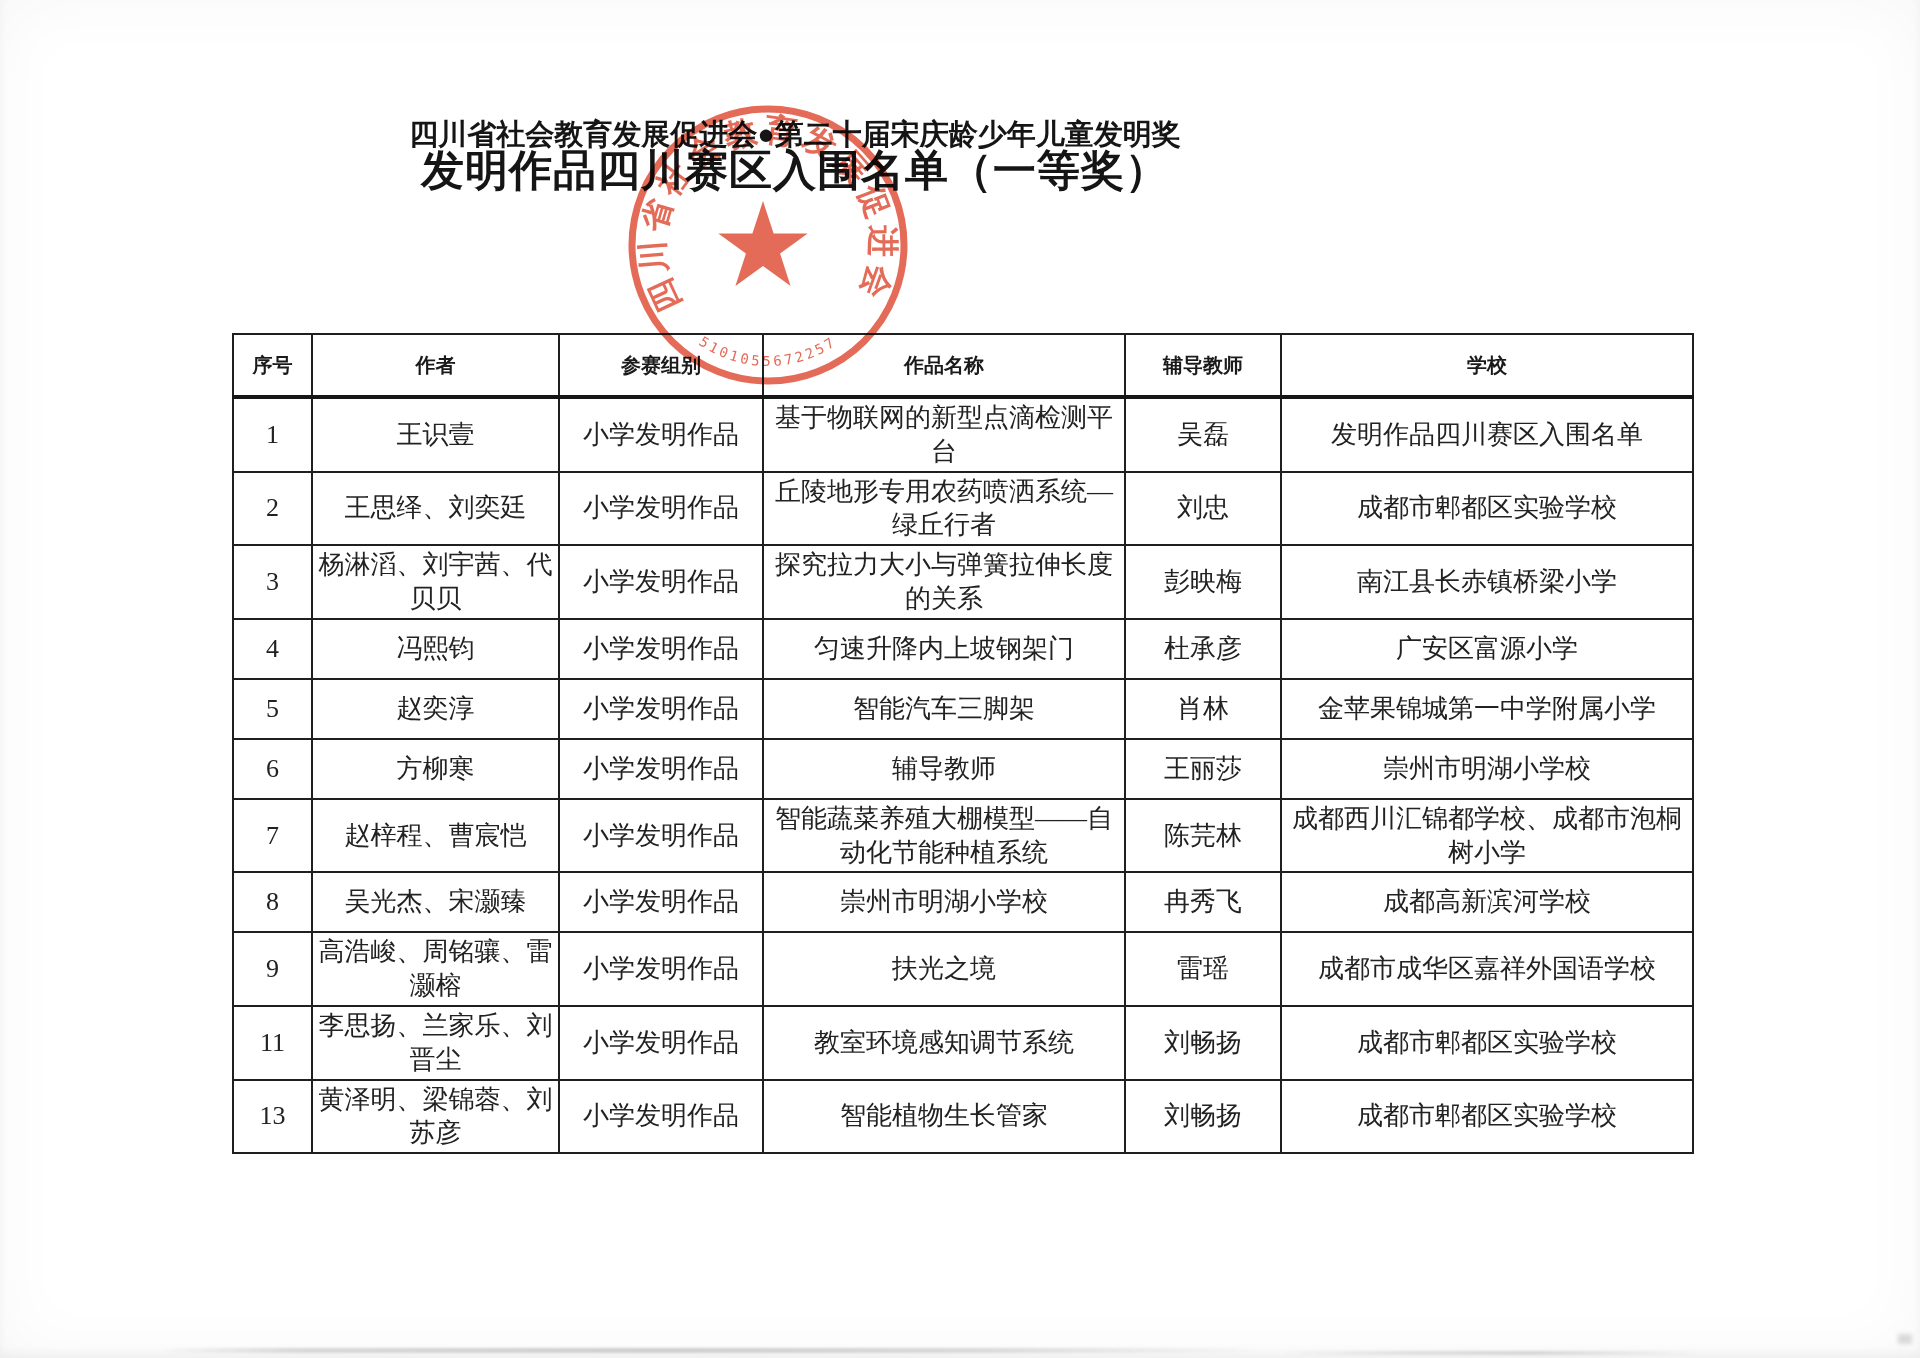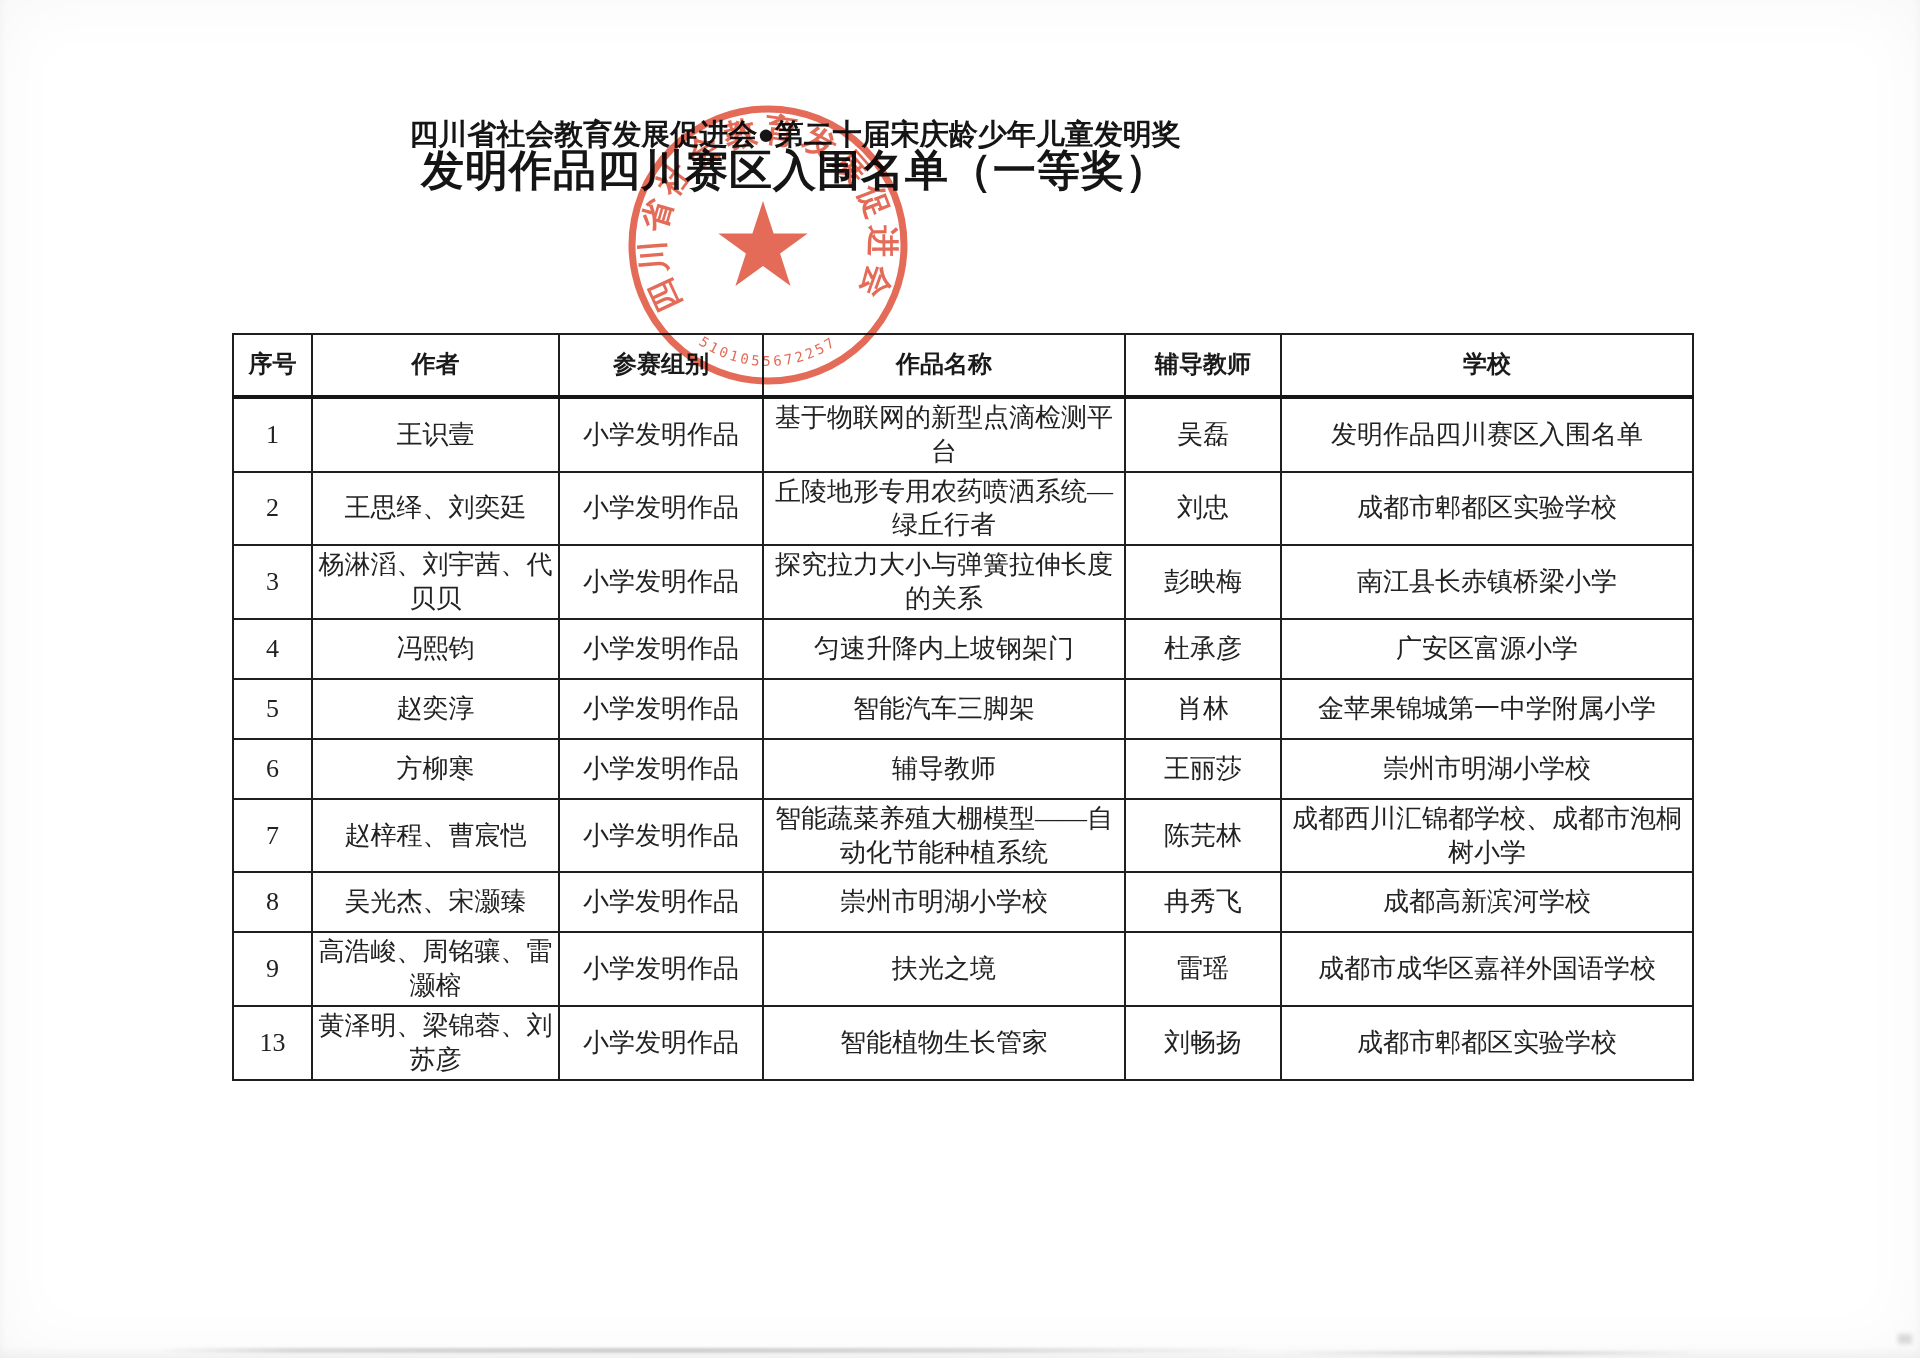--- a/index.html
+++ b/index.html
@@ -69,21 +69,21 @@
   table.results th, table.results td {
     border: 2px solid #1f1f1f;
     text-align: center;
     vertical-align: middle;
     padding: 2px 4px;
     line-height: 1.3;
     overflow: hidden;
   }
   table.results thead th {
     height: 63px;
-    font-size: 24px;
+    font-size: 20px;
     font-weight: 700;
     border-bottom: 4px solid #161616;
   }
   table.results tbody td {
     height: 60px;
     font-size: 26px;
     font-weight: 400;
     color: #222;
   }
 
@@ -226,20 +226,28 @@
         </tr>
         <tr>
           <td>9</td>
           <td>高浩峻、周铭骧、雷灏榕</td>
           <td>小学发明作品</td>
           <td>扶光之境</td>
           <td>雷瑶</td>
           <td>成都市成华区嘉祥外国语学校</td>
         </tr>
         <tr>
+          <td>11</td>
+          <td>李思扬、兰家乐、刘晋尘</td>
+          <td>小学发明作品</td>
+          <td>教室环境感知调节系统</td>
+          <td>刘畅扬</td>
+          <td>成都市郫都区实验学校</td>
+        </tr>
+        <tr>
           <td>13</td>
           <td>黄泽明、梁锦蓉、刘苏彦</td>
           <td>小学发明作品</td>
           <td>智能植物生长管家</td>
           <td>刘畅扬</td>
           <td>成都市郫都区实验学校</td>
         </tr>
       </tbody>
   </table>
 

